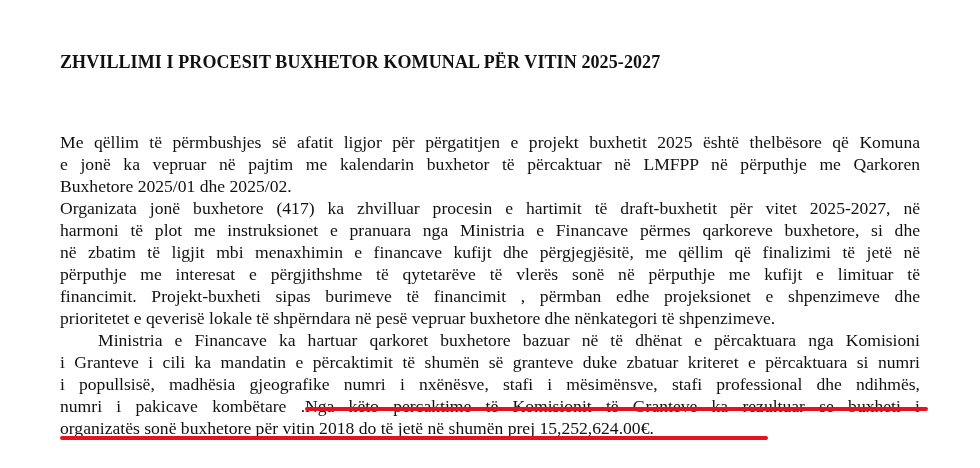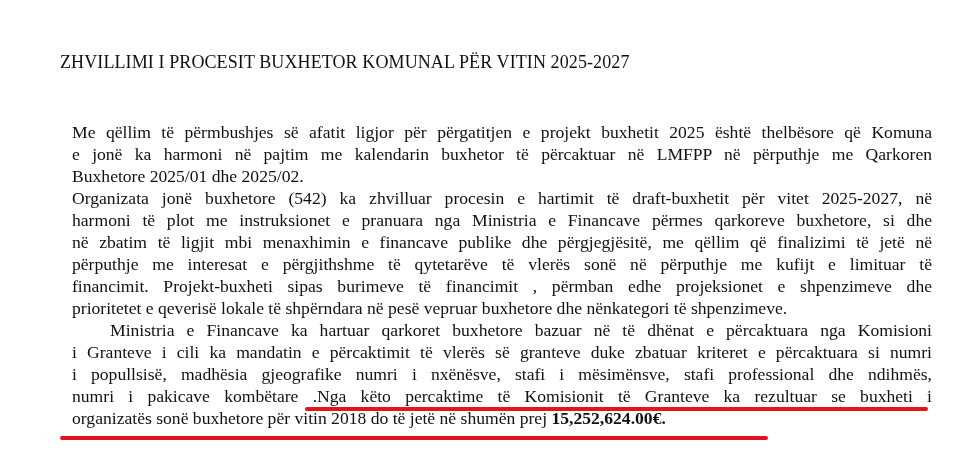--- a/index.html
+++ b/index.html
@@ -1,42 +1,42 @@
 <!DOCTYPE html>
 <html><head>
   <meta charset="utf-8">
   <style>
     html, body { margin: 0; padding: 0; background: #ffffff; }
     body { width: 980px; height: 468px; position: relative; overflow: hidden; }
     .doc { position: absolute; left: 60px; top: 0; width: 860px; font-family: "Liberation Serif", "DejaVu Serif", serif; color: #111111; }
-    .title { position: absolute; left: 0; top: 52px; font-size: 18px; font-weight: normal; letter-spacing: 0.1px; white-space: nowrap; }
-    .line { position: absolute; left: 12px; font-size: 17.6px; white-space: nowrap; line-height: 22px; }
+    .title { position: absolute; left: 0; top: 52px; font-size: 18px; font-weight: bold; letter-spacing: 0.1px; white-space: nowrap; }
+    .line { position: absolute; left: 0; font-size: 17.6px; white-space: nowrap; line-height: 22px; margin-top: 10px; }
     .justify { width: 860px; text-align: justify; text-align-last: justify; }
     .last { text-align: right; }
     .indent { padding-left: 38px; box-sizing: border-box; }
-    .bold { font-weight: bold; }
+    .bold { font-weight: normal; }
     .redline { position: absolute; height: 4px; background: #e4141e; border-radius: 2px; }
   </style>
 </head>
 <body>
 
 <div class="doc">
   <div class="title">ZHVILLIMI I PROCESIT BUXHETOR KOMUNAL PËR VITIN 2025-2027</div>
 
   <div class="line justify" style="top:121px">Me qëllim të përmbushjes së afatit ligjor për përgatitjen e projekt buxhetit 2025 është thelbësore që Komuna</div>
-  <div class="line justify" style="top:143px">e jonë ka harmoni në pajtim me kalendarin buxhetor të përcaktuar në LMFPP në përputhje me Qarkoren</div>
+  <div class="line justify" style="top:143px">e jonë ka vepruar në pajtim me kalendarin buxhetor të përcaktuar në LMFPP në përputhje me Qarkoren</div>
   <div class="line last" style="top:165px">Buxhetore 2025/01 dhe 2025/02.</div>
-  <div class="line justify" style="top:187px">Organizata jonë buxhetore (542) ka zhvilluar procesin e hartimit të draft-buxhetit për vitet 2025-2027, në</div>
+  <div class="line justify" style="top:187px">Organizata jonë buxhetore (417) ka zhvilluar procesin e hartimit të draft-buxhetit për vitet 2025-2027, në</div>
   <div class="line justify" style="top:209px">harmoni të plot me instruksionet e pranuara nga Ministria e Financave përmes qarkoreve buxhetore, si dhe</div>
-  <div class="line justify" style="top:231px">në zbatim të ligjit mbi menaxhimin e financave publike dhe përgjegjësitë, me qëllim që finalizimi të jetë në</div>
+  <div class="line justify" style="top:231px">në zbatim të ligjit mbi menaxhimin e financave kufijt dhe përgjegjësitë, me qëllim që finalizimi të jetë në</div>
   <div class="line justify" style="top:253px">përputhje me interesat e përgjithshme të qytetarëve të vlerës sonë në përputhje  me kufijt e limituar të</div>
   <div class="line justify" style="top:275px">financimit. Projekt-buxheti sipas  burimeve të financimit , përmban edhe projeksionet e shpenzimeve dhe</div>
   <div class="line last" style="top:297px">prioritetet e qeverisë lokale të shpërndara në pesë vepruar buxhetore dhe nënkategori të shpenzimeve.</div>
   <div class="line justify indent" style="top:319px">Ministria e Financave ka hartuar qarkoret buxhetore bazuar në të dhënat e përcaktuara nga Komisioni</div>
-  <div class="line justify" style="top:341px">i Granteve i cili ka mandatin e përcaktimit të vlerës së granteve duke zbatuar kriteret e përcaktuara si numri</div>
+  <div class="line justify" style="top:341px">i Granteve i cili ka mandatin e përcaktimit të shumën së granteve duke zbatuar kriteret e përcaktuara si numri</div>
   <div class="line justify" style="top:363px">i popullsisë, madhësia gjeografike numri i nxënësve, stafi i mësimënsve, stafi professional dhe ndihmës,</div>
   <div class="line justify" style="top:385px">numri i pakicave kombëtare .Nga këto  percaktime të Komisionit të Granteve ka rezultuar se buxheti i</div>
   <div class="line last" style="top:407px">
     <span>organizatës sonë buxhetore për vitin 2018 do të jetë në shumën prej </span><span class="bold">15,252,624.00€.</span>
   </div>
 </div>
 
 <div class="redline" style="left:305px; top:407px; width:623px;"></div>
 <div class="redline" style="left:60px; top:436px; width:708px;"></div>
 

